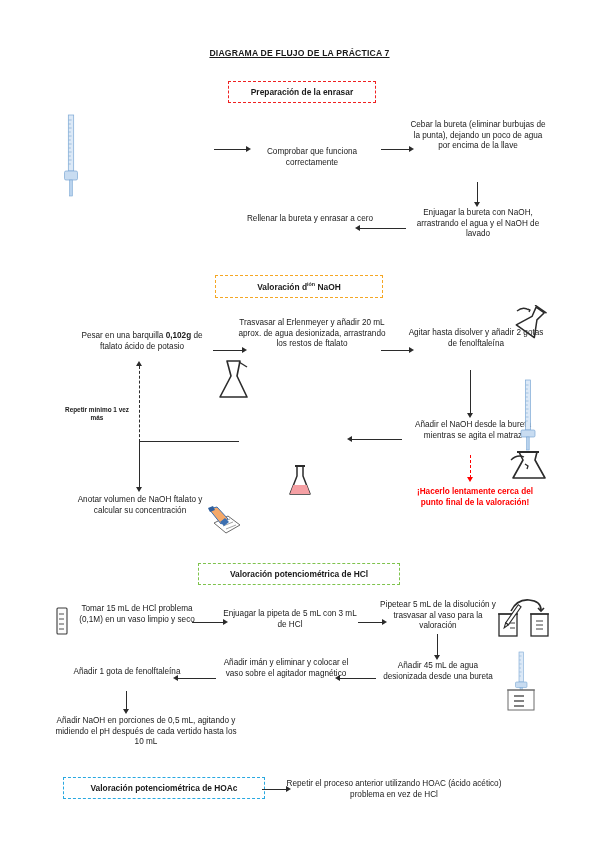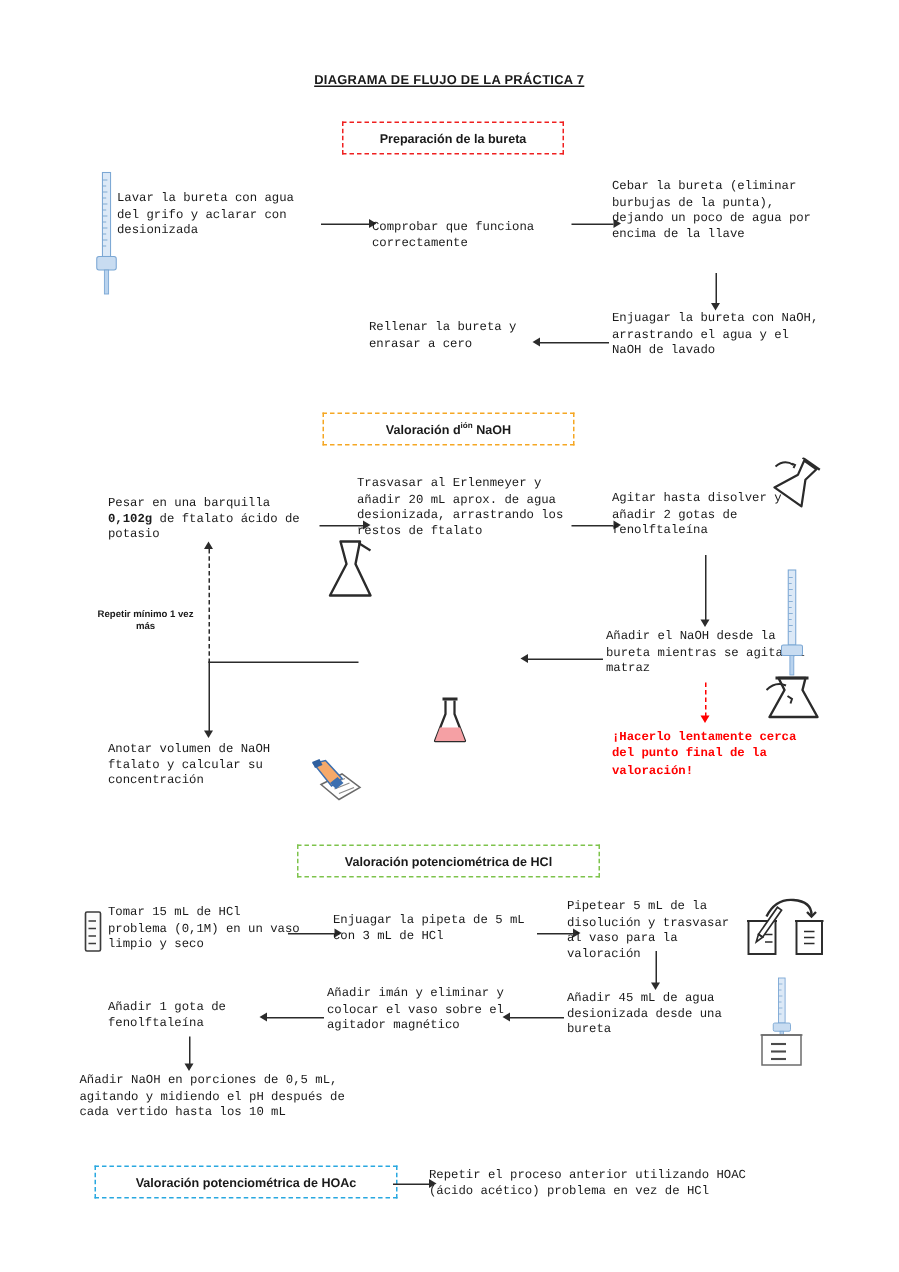--- a/index.html
+++ b/index.html
@@ -5,21 +5,21 @@
   html,body{margin:0;padding:0;}
   body{
     width:599px;height:848px;background:#ffffff;
     font-family:"Liberation Sans",sans-serif;
     color:#1a1a1a;
     position:relative;overflow:hidden;
   }
   .page{position:relative;width:599px;height:756px;}
 
   
-  .node{position:absolute;text-align:left;line-height:1.28;font-size:8.2px;font-family:Liberation Mono, monospace;}
+  .node{position:absolute;text-align:center;line-height:1.28;font-size:8.2px;}
 
   
   .title{
     position:absolute;left:0;right:0;top:48px;
     text-align:center;font-size:8.6px;font-weight:bold;
     text-decoration:underline;letter-spacing:.2px;
   }
 
   
   .sec{
@@ -58,21 +58,21 @@
   .icon{position:absolute;}
   .note{position:absolute;font-size:6.4px;font-weight:bold;line-height:1.3;text-align:center;}
 </style>
 </head>
 <body>
 
 <div class="page">
 
   <div class="title">DIAGRAMA DE FLUJO DE LA PRÁCTICA 7</div>
 
-  <div class="sec sec-red" style="left:228px;top:81px;width:148px;">Preparación de la bureta</div>
+  <div class="sec sec-red" style="left:228px;top:81px;width:148px;">Preparación de la enrasar</div>
 
   <div class="icon" style="left:60px;top:112px;">
     <svg width="22" height="86" viewBox="0 0 22 86">
       <rect x="8.3" y="3" width="5.4" height="56" fill="#dce9f7" stroke="#7ba7d4" stroke-width="0.7"></rect>
       <g stroke="#6f9ecb" stroke-width="0.55">
         <line x1="8.6" y1="8" x2="11.6" y2="8"></line>
           <line x1="8.6" y1="12" x2="10.8" y2="12"></line>
         <line x1="8.6" y1="16" x2="11.6" y2="16"></line>
           <line x1="8.6" y1="20" x2="10.8" y2="20"></line>
         <line x1="8.6" y1="24" x2="11.6" y2="24"></line>
@@ -82,21 +82,20 @@
         <line x1="8.6" y1="40" x2="11.6" y2="40"></line>
           <line x1="8.6" y1="44" x2="10.8" y2="44"></line>
         <line x1="8.6" y1="48" x2="11.6" y2="48"></line>
           <line x1="8.6" y1="52" x2="10.8" y2="52"></line>
       </g>
       <rect x="4.5" y="59" width="13" height="9" rx="1.5" fill="#c8dcf1" stroke="#7ba7d4" stroke-width="0.7"></rect>
       <rect x="9.6" y="68" width="2.8" height="16" fill="#b9d3ee" stroke="#7ba7d4" stroke-width="0.6"></rect>
     </svg>
   </div>
 
-  <div class="node" style="left:78px;top:128px;width:132px;">Lavar la bureta con agua del grifo y aclarar con desionizada</div>
 
   <div class="ln h" style="left:214px;top:149px;width:32px;"></div>
   <div class="ah ah-r" style="left:246px;top:146px;"></div>
 
   <div class="node" style="left:248px;top:147px;width:128px;">Comprobar que funciona correctamente</div>
 
   <div class="ln h" style="left:381px;top:149px;width:28px;"></div>
   <div class="ah ah-r" style="left:409px;top:146px;"></div>
 
   <div class="node" style="left:408px;top:120px;width:140px;">Cebar la bureta (eliminar burbujas de la punta), dejando un poco de agua por encima de la llave</div>

